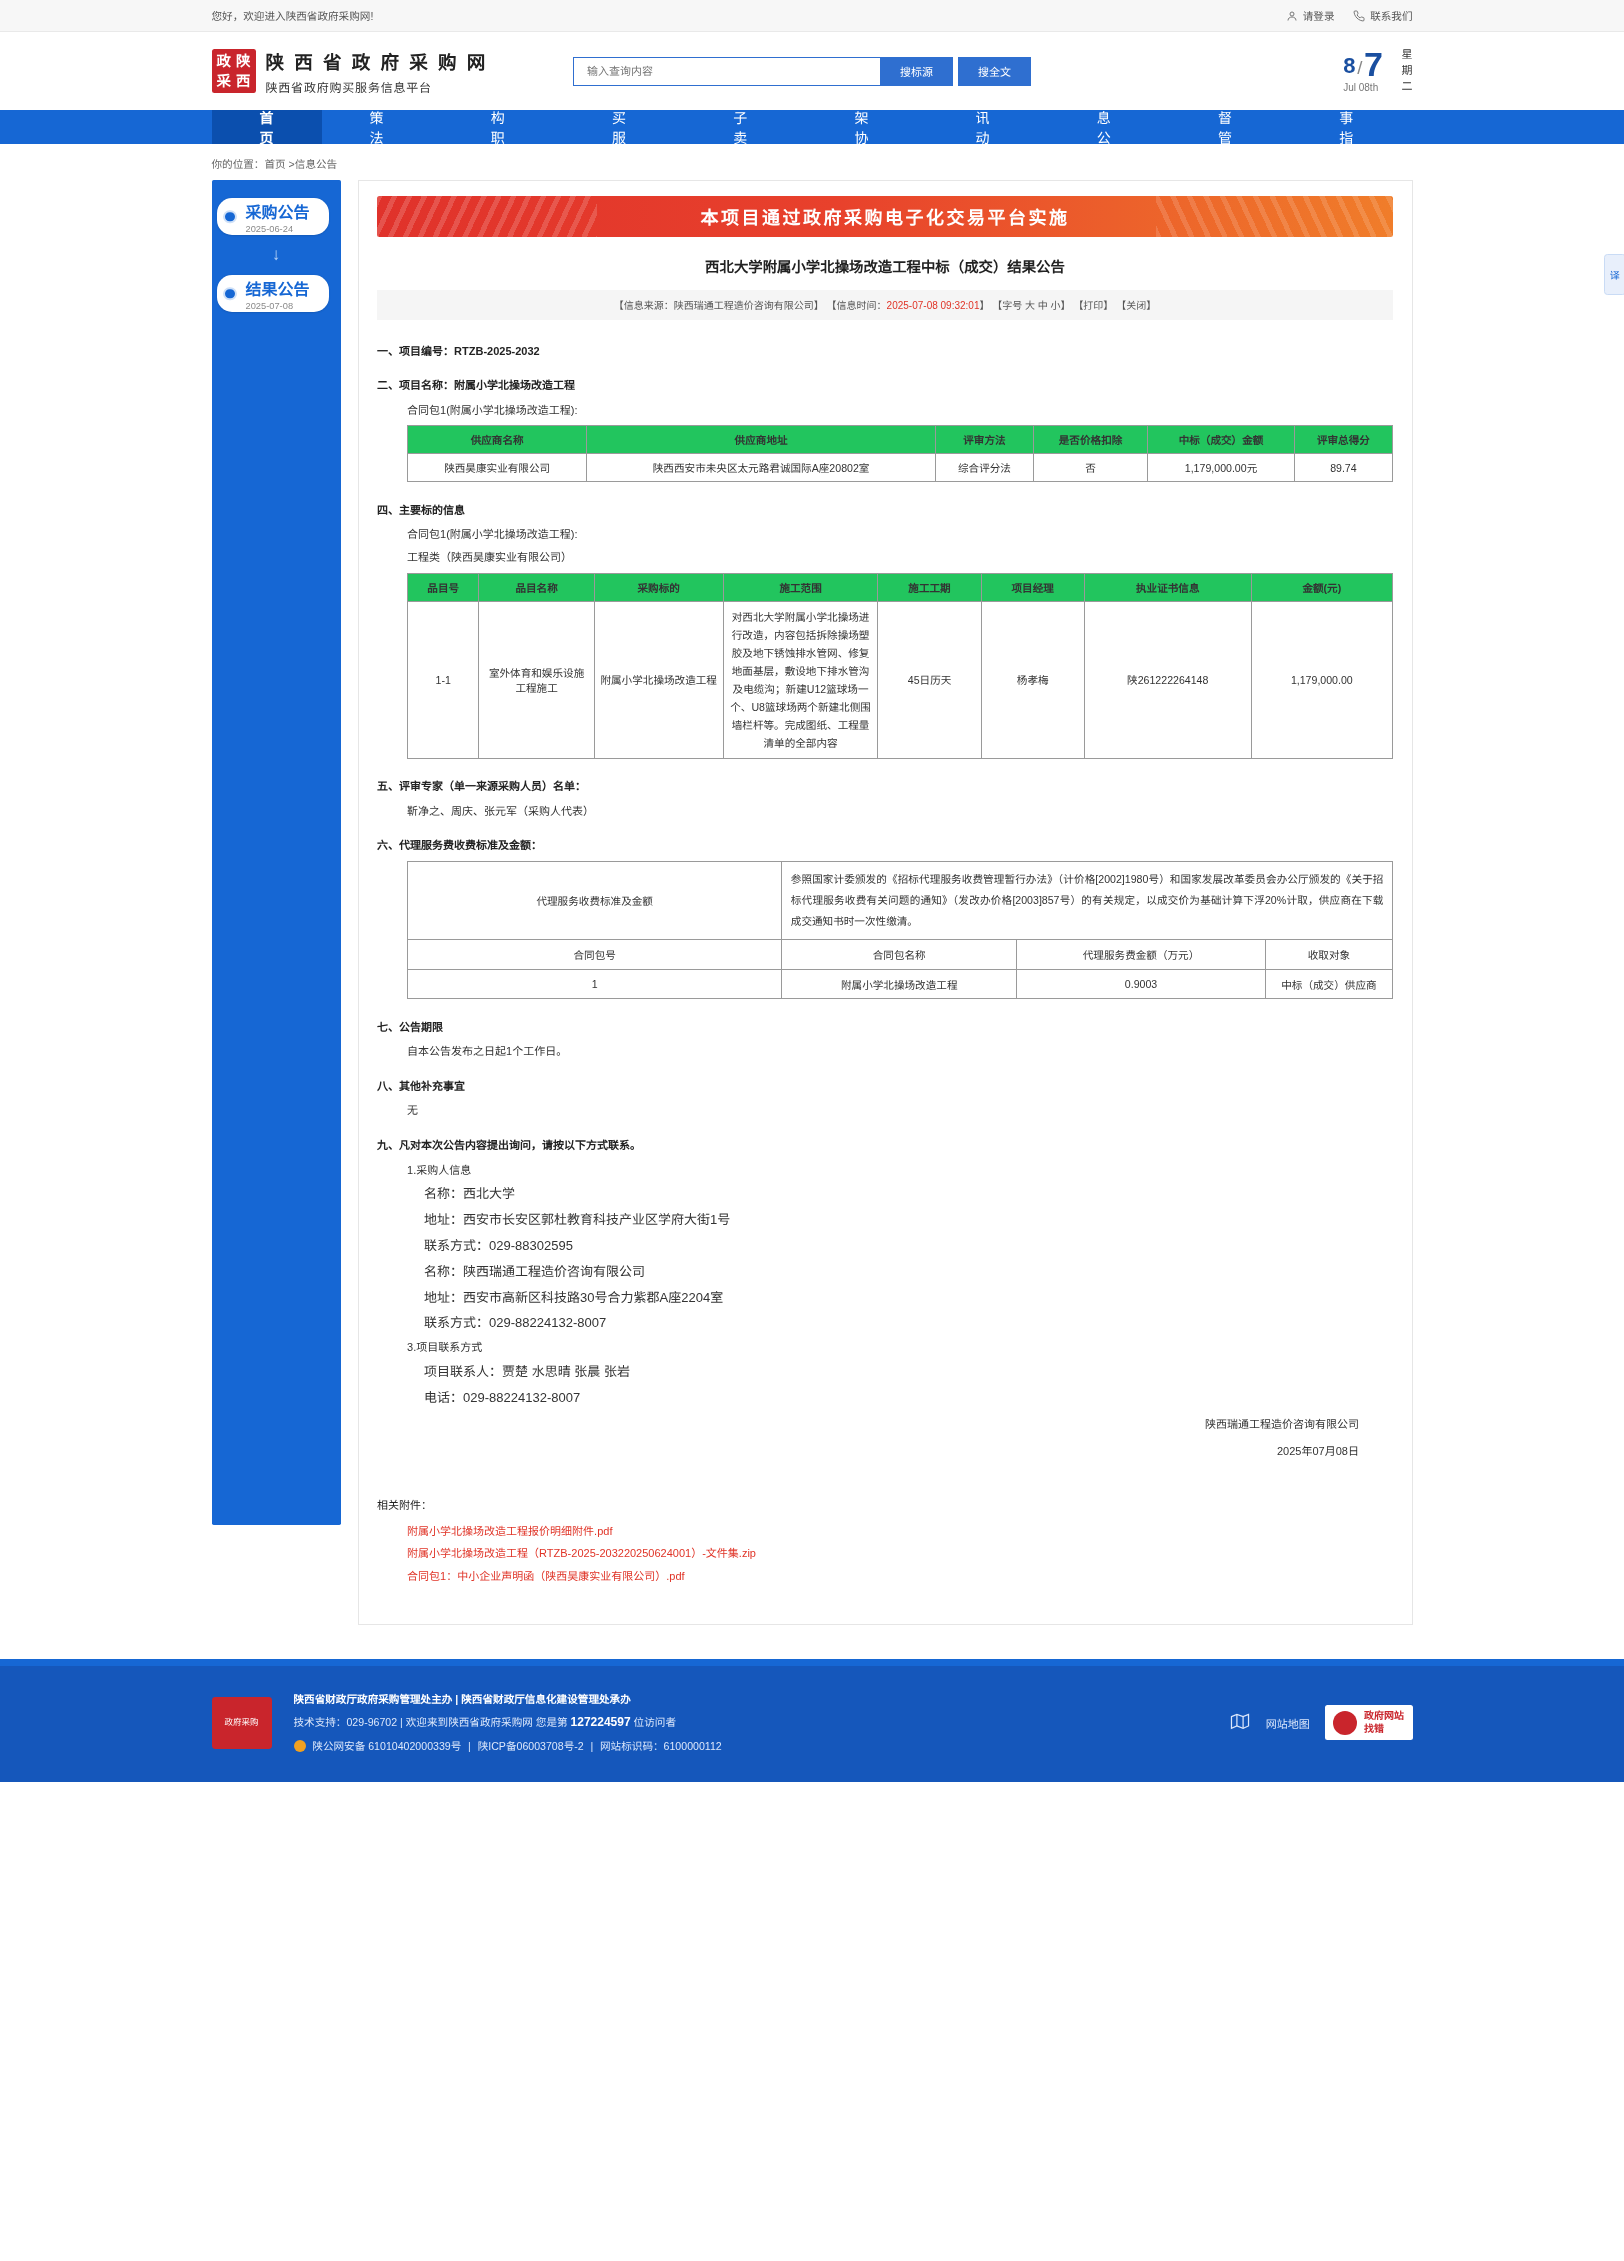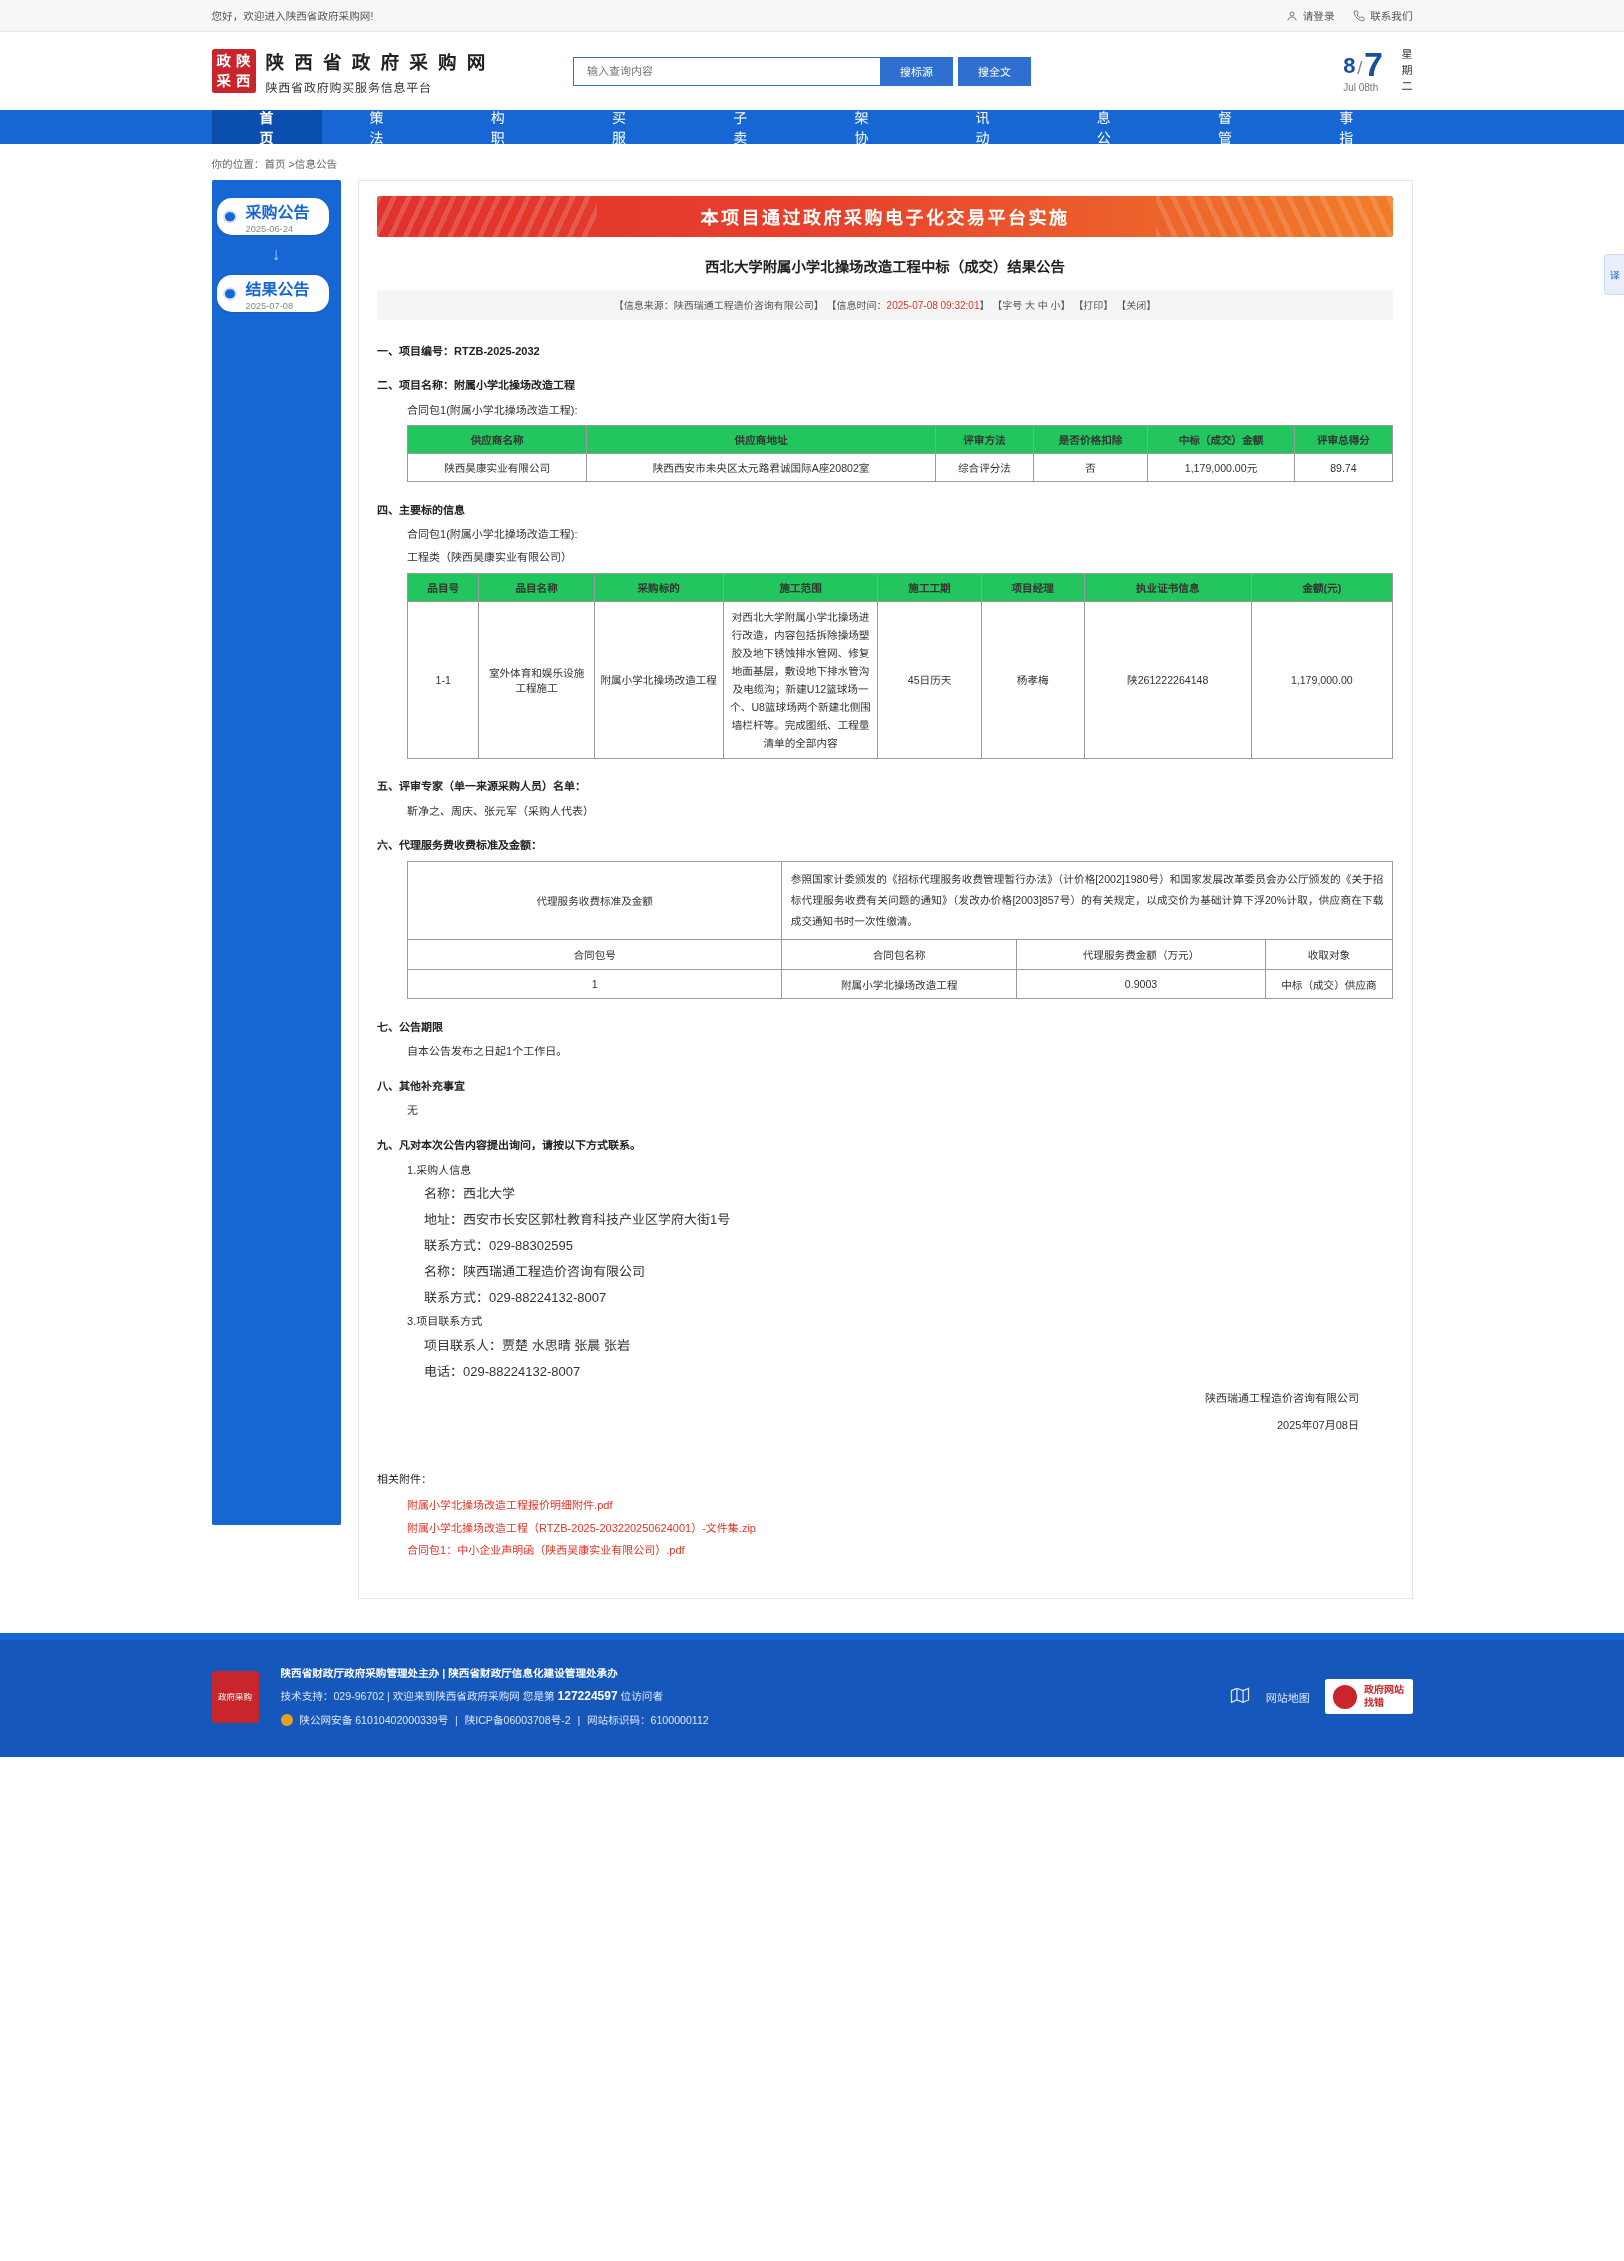--- a/index.html
+++ b/index.html
@@ -139,21 +139,21 @@
     position:absolute; right:-1.7px; top:254px; width:22px; height:41px; background:#e8effb;
     border:0.8px solid #c9dbf5; border-radius:3.4px; color:#1667d4; font-size:10px;
     display:flex; align-items:center; justify-content:center;
   }
 
   
   .footer-sep { height:6.8px; background:#1667d4; }
   .footer { background:#1557bb; color:#dbe7fb; padding:22px 0 25px; }
   .footer .inner { width:1201px; margin:0 auto; display:flex; align-items:center; gap:22px; }
   .emblem {
-    width:47px; height:52px; background:#c9252c; border-radius:3.4px; color:#fff;
+    width:60px; height:52px; background:#c9252c; border-radius:3.4px; color:#fff;
     display:flex; align-items:center; justify-content:center; font-size:8.5px; text-align:center; line-height:1.2;
   }
   .fcol { font-size:10.6px; line-height:2.1; }
   .fcol .b { font-weight:bold; color:#fff; }
   .fcol .num { color:#fff; font-weight:bold; font-size:12px; }
   .fright { margin-left:auto; display:flex; align-items:center; gap:15px; }
   .map-ico { display:flex; flex-direction:column; align-items:center; gap:3.4px; font-size:10px; color:#dbe7fb; }
   .gov-badge {
     display:flex; align-items:center; gap:6.8px; background:#fff; border-radius:2.5px; padding:5px 8.5px;
   }
@@ -375,20 +375,21 @@
 
       <div class="sec">八、其他补充事宜</div>
       <div class="p">无</div>
 
       <div class="sec">九、凡对本次公告内容提出询问，请按以下方式联系。</div>
       <div class="p">1.采购人信息</div>
       <div class="p2">名称：西北大学</div>
       <div class="p2">地址：西安市长安区郭杜教育科技产业区学府大街1号</div>
       <div class="p2">联系方式：029-88302595</div>
       <div class="p2">名称：陕西瑞通工程造价咨询有限公司</div>
+      <div class="p2">地址：西安市高新区科技路30号合力紫郡A座2204室</div>
       <div class="p2">联系方式：029-88224132-8007</div>
       <div class="p">3.项目联系方式</div>
       <div class="p2">项目联系人：贾楚 水思晴 张晨 张岩</div>
       <div class="p2">电话：029-88224132-8007</div>
 
       <div class="signoff">陕西瑞通工程造价咨询有限公司</div>
       <div class="signoff">2025年07月08日</div>
 
       <div class="attach-title">相关附件：</div>
       <div class="attach">附属小学北操场改造工程报价明细附件.pdf</div>

